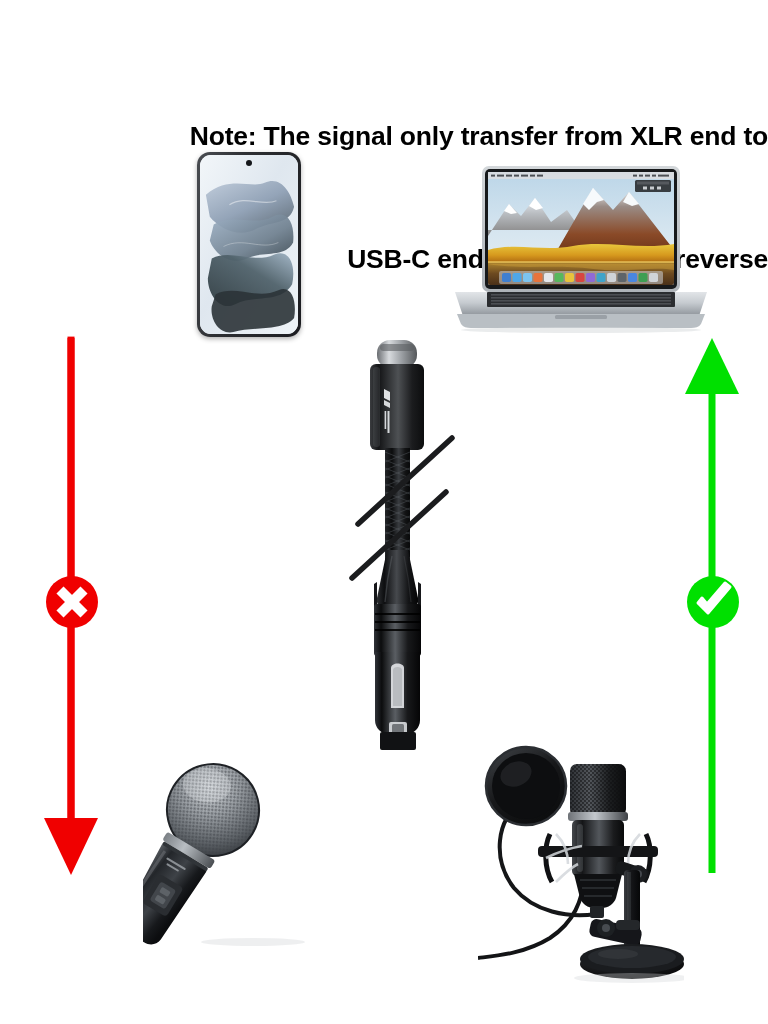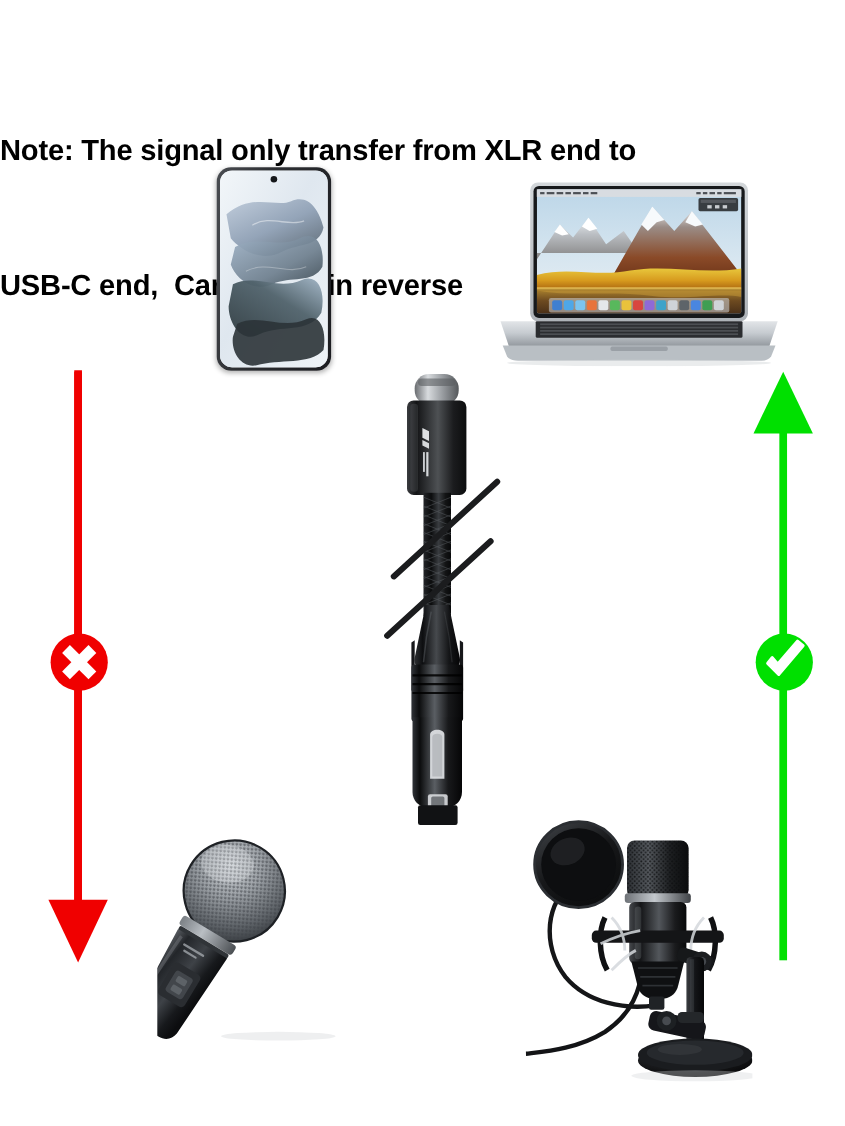--- a/index.html
+++ b/index.html
@@ -18,21 +18,21 @@
     background: #ffffff;
     overflow: hidden;
   }
 
   
   .note-heading {
     position: absolute;
     left: 0;
     top: 34px;
     width: 768px;
-    text-align: left;
+    text-align: right;
     font-family: "Liberation Sans", sans-serif;
     font-weight: bold;
     font-size: 26.5px;
     line-height: 41px;
     letter-spacing: -0.2px;
     color: #000000;
     white-space: pre;
   }
 
   

